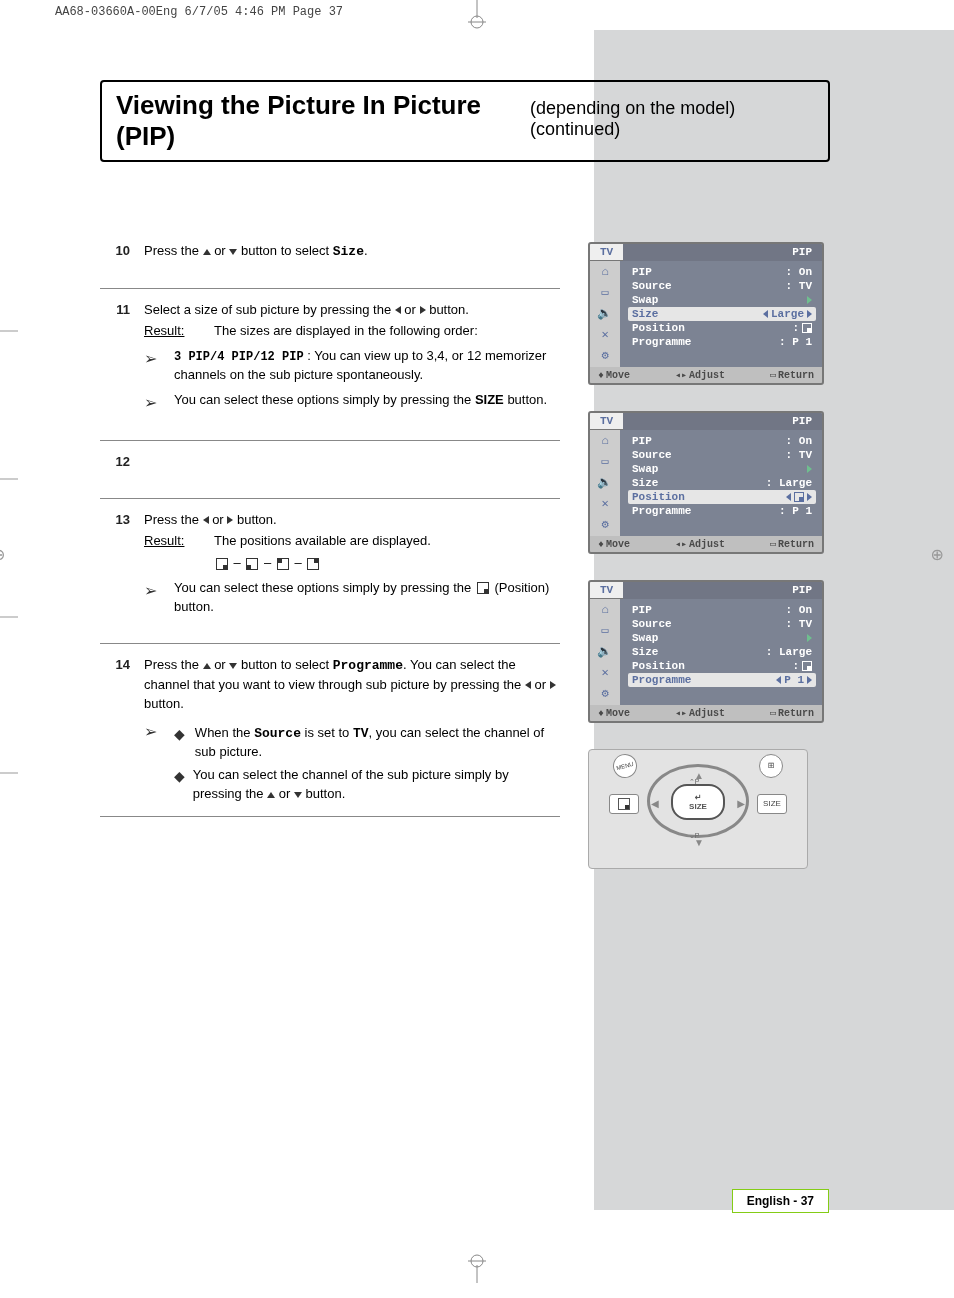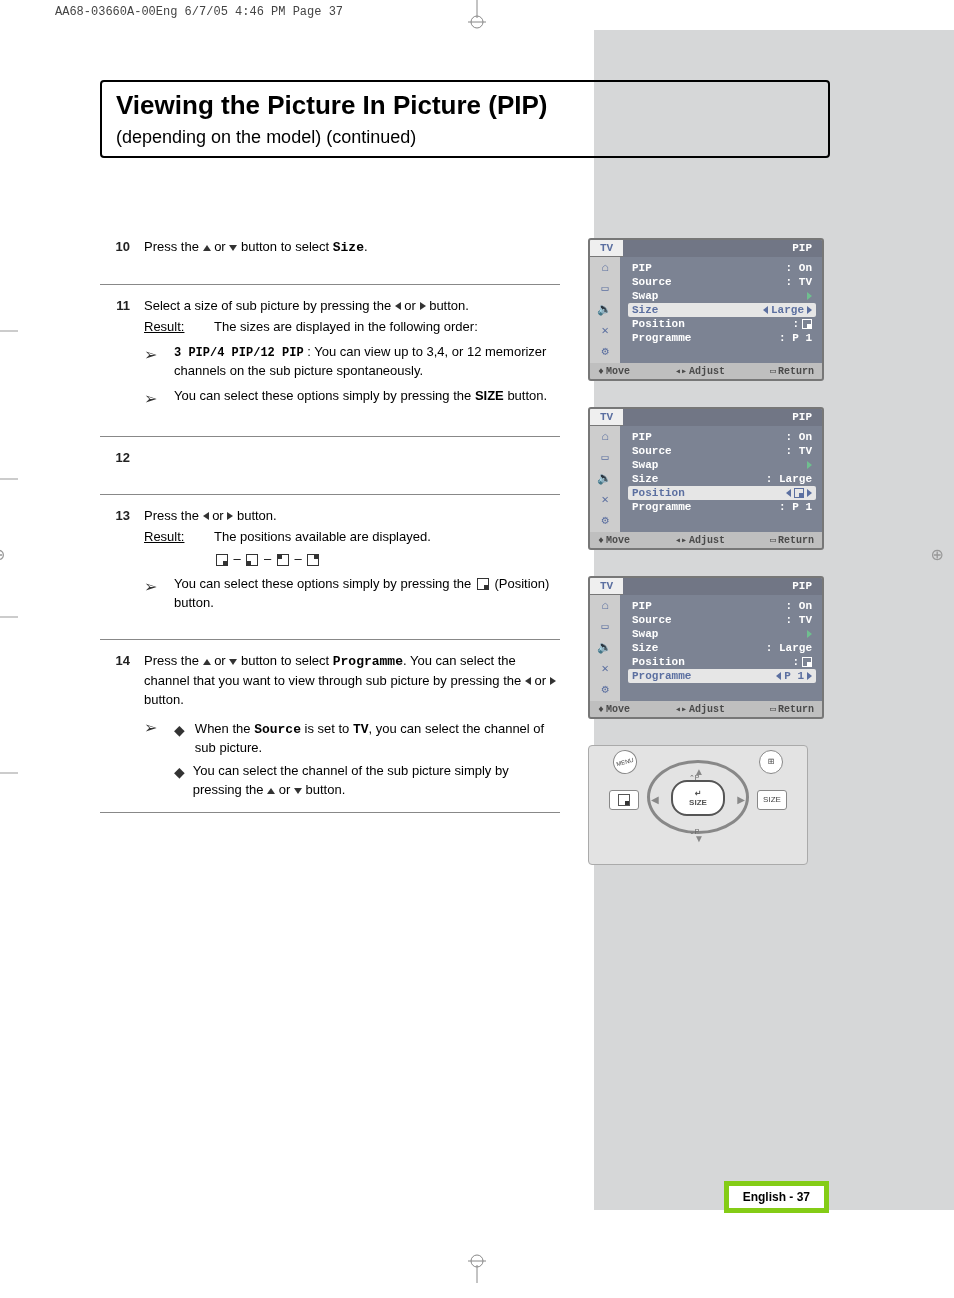--- a/index.html
+++ b/index.html
@@ -1,21 +1,21 @@
 <!DOCTYPE html>
 <html><head>
 <meta charset="utf-8">
 <style>
   * { box-sizing: border-box; margin: 0; padding: 0; }
   body { width: 954px; height: 1298px; background: #fff; font-family: Arial, Helvetica, sans-serif; color: #000; position: relative; }
   .header-info { position: absolute; top: 5px; left: 55px; font-size: 12px; font-family: "Courier New", monospace; color: #444; }
   .trim-top { position: absolute; top: 0; left: 50%; transform: translateX(-50%); }
   .trim-bottom { position: absolute; bottom: 15px; left: 50%; transform: translateX(-50%); }
   .content { position: absolute; top: 80px; left: 100px; width: 730px; }
-  .title-box { border: 2px solid #000; border-radius: 4px; padding: 8px 14px; margin-bottom: 80px; display: flex; align-items: baseline; gap: 6px; flex-direction: column; }
+  .title-box { border: 2px solid #000; border-radius: 4px; padding: 8px 14px; margin-bottom: 80px; display: flex; align-items: baseline; gap: 6px; }
   .title-bold { font-size: 26px; font-weight: 900; font-family: Arial, sans-serif; }
   .title-rest { font-size: 18px; }
   .main-row { display: flex; gap: 28px; }
   .steps { width: 460px; font-size: 13px; line-height: 1.45; }
   .step { display: flex; margin-bottom: 12px; border-bottom: 1px solid #888; padding-bottom: 26px; }
   .step.noline { border-bottom: none; padding-bottom: 0; }
   .step-num { width: 44px; font-weight: 700; text-align: right; padding-right: 14px; color: #222; }
   .step-body { flex: 1; }
   .sub-row { display: flex; margin-top: 2px; }
   .sub-l { width: 70px; text-decoration: underline; }
@@ -58,21 +58,21 @@
   .remote-btn.right { top: 44px; right: 20px; width: 30px; height: 20px; border: 1px solid #888; border-radius: 3px; background: #fff; line-height: 18px; }
   .remote-btn.tl { top: 4px; left: 24px; width: 24px; height: 24px; border: 1px solid #888; border-radius: 50%; background: #fff; transform: rotate(-15deg); line-height: 22px; }
   .remote-btn.tr { top: 4px; right: 24px; width: 24px; height: 24px; border: 1px solid #888; border-radius: 50%; background: #fff; line-height: 22px; }
   .arr { display:inline-flex; align-items:center; }
   .arr::before { content:""; display:inline-block; }
   .up::before { border-left:4px solid transparent; border-right:4px solid transparent; border-bottom:6px solid #333; }
   .down::before { border-left:4px solid transparent; border-right:4px solid transparent; border-top:6px solid #333; }
   .lt::before { border-top:4px solid transparent; border-bottom:4px solid transparent; border-right:6px solid #333; }
   .rt::before { border-top:4px solid transparent; border-bottom:4px solid transparent; border-left:6px solid #333; }
   .grey-block { position: absolute; top: 30px; right: 0; width: 360px; height: 1180px; background: #d6d7d8; z-index: -1; }
-  .page-num-box { position: absolute; bottom: 85px; right: 125px; border: 5px solid #84cc16; padding: 4px 14px; font-size: 12px; font-weight: 700; background: #fff; }
+  .page-num-box { position: absolute; bottom: 85px; right: 125px; border: 1px solid #84cc16; padding: 4px 14px; font-size: 12px; font-weight: 700; background: #fff; }
   .posdiag { display:inline-block; width:12px; height:12px; border:1px solid #333; position:relative; margin:0 2px; vertical-align:middle; }
   .posdiag::after{ content:""; position:absolute; width:4px; height:4px; background:#333; }
   .posdiag.br::after{ right:0; bottom:0; }
   .posdiag.bl::after{ left:0; bottom:0; }
   .posdiag.tl::after{ left:0; top:0; }
   .posdiag.tr::after{ right:0; top:0; }
   .reg-mark { position:absolute; left:-8px; color:#999; font-size:16px; }
   .reg-mark.r { right:10px; left:auto; }
 </style>
 </head>

